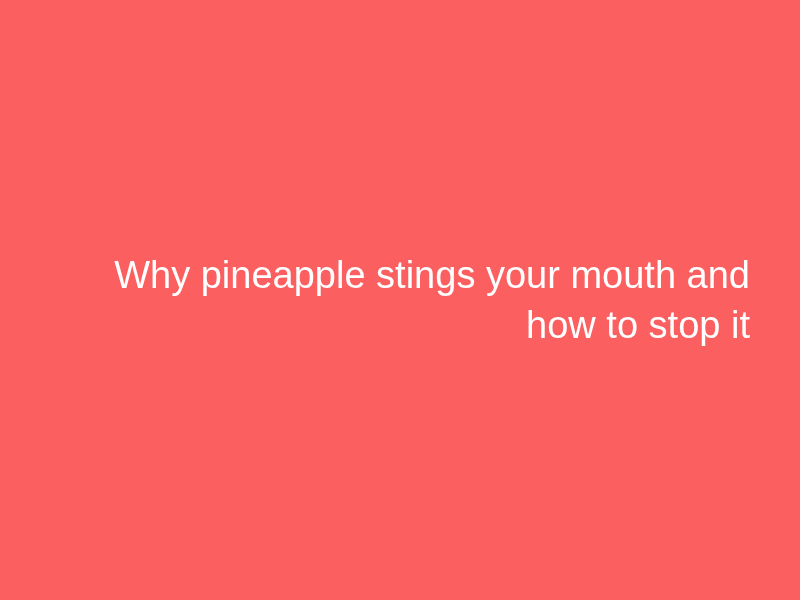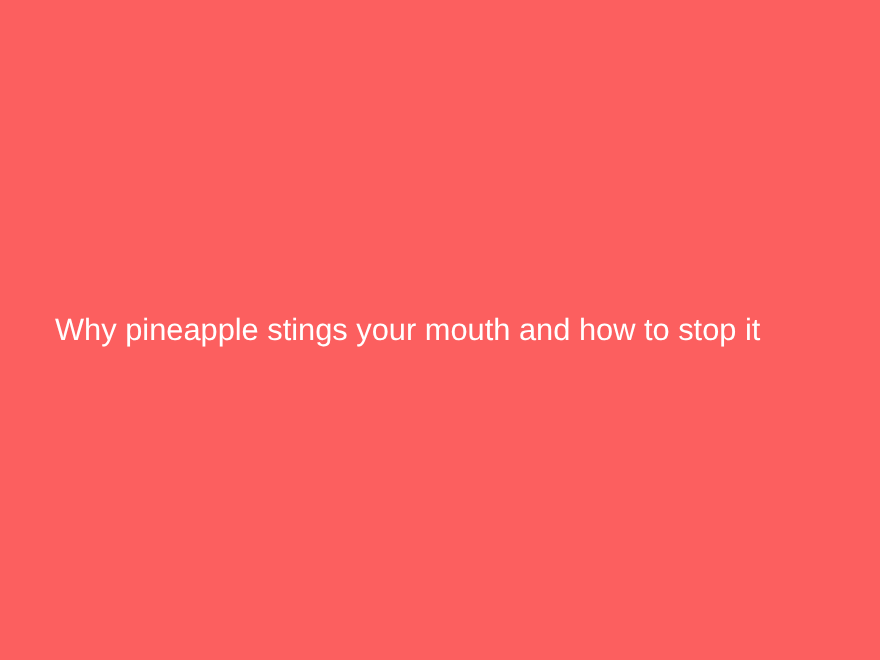--- a/index.html
+++ b/index.html
@@ -33,25 +33,25 @@
     width: 700px;
     margin: 0 auto;
     text-align: center;
   }
 
   .headline {
     margin: 0;
     padding: 0;
     color: #ffffff;
     font-family: "Liberation Sans", sans-serif;
-    font-size: 28px;
+    font-size: 38px;
     font-weight: 400;
     line-height: 50px;
     letter-spacing: 0px;
-    text-align: left;
+    text-align: right;
     word-wrap: break-word;
     -webkit-font-smoothing: antialiased;
   }
 </style>
 </head>
 <body style="background-color: rgb(252, 95, 95);">
 
 <div class="title-card" style="background-color: rgb(252, 95, 95);">
 
   <div class="headline-block">

